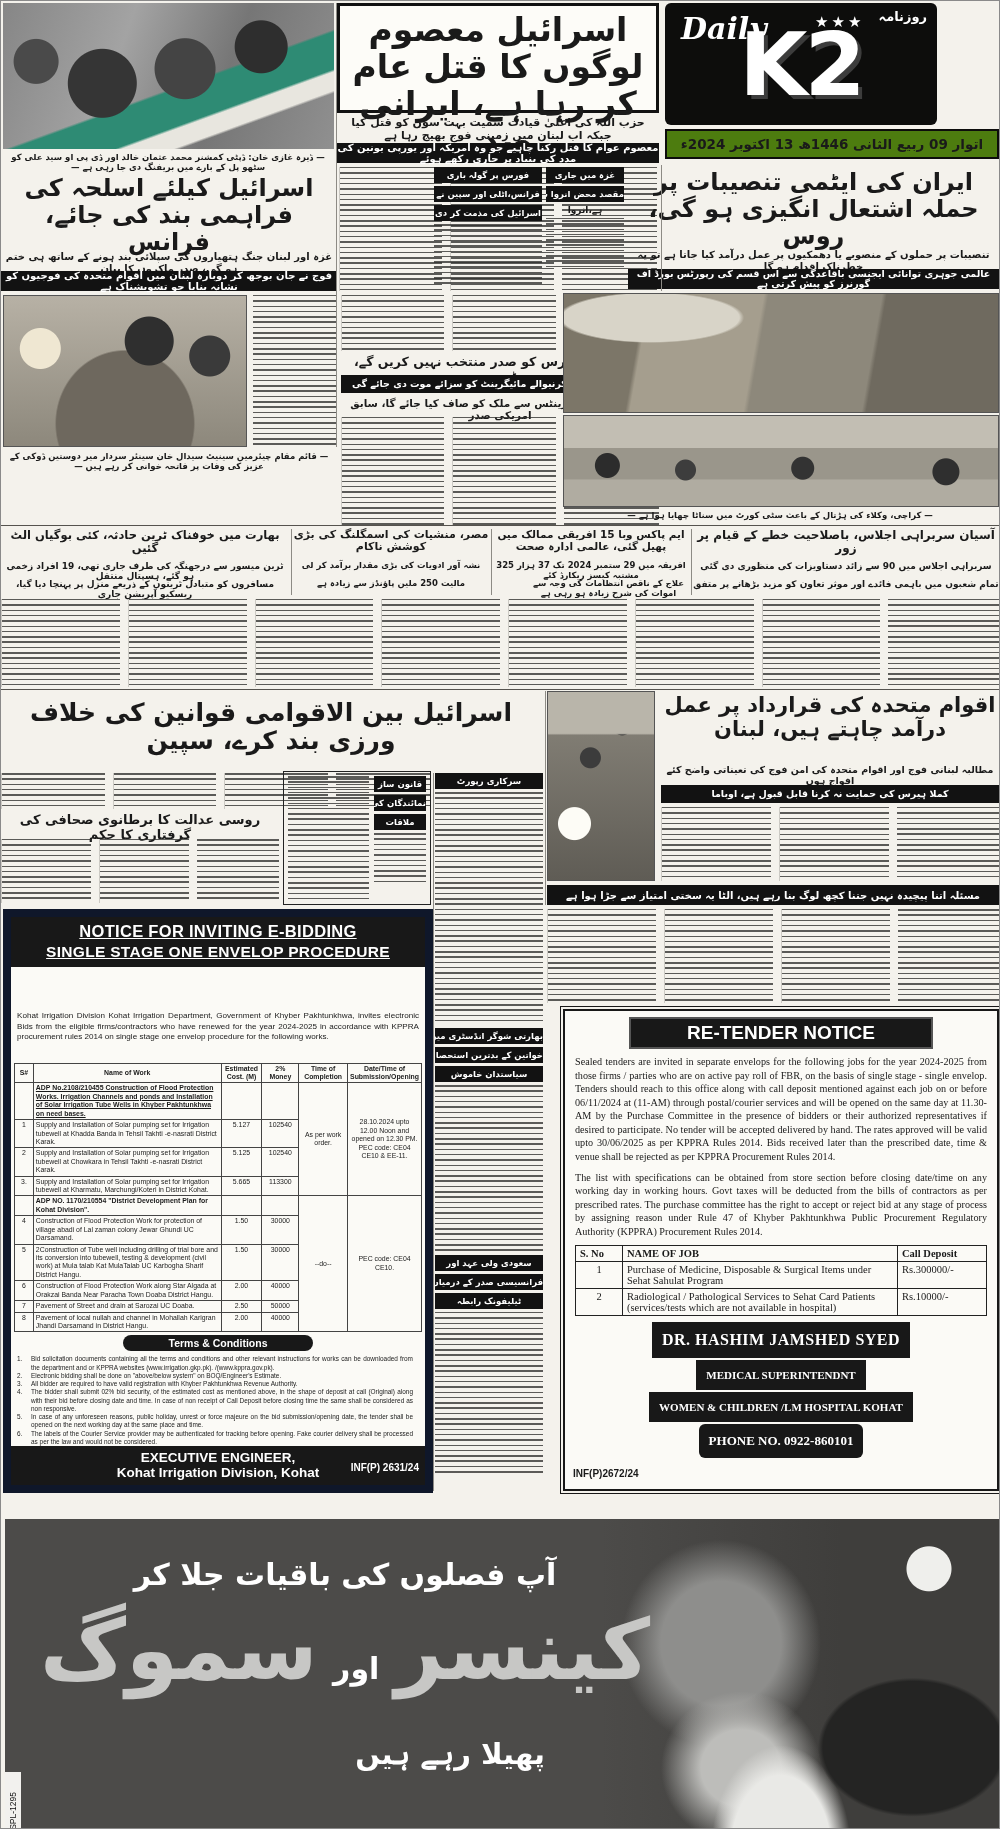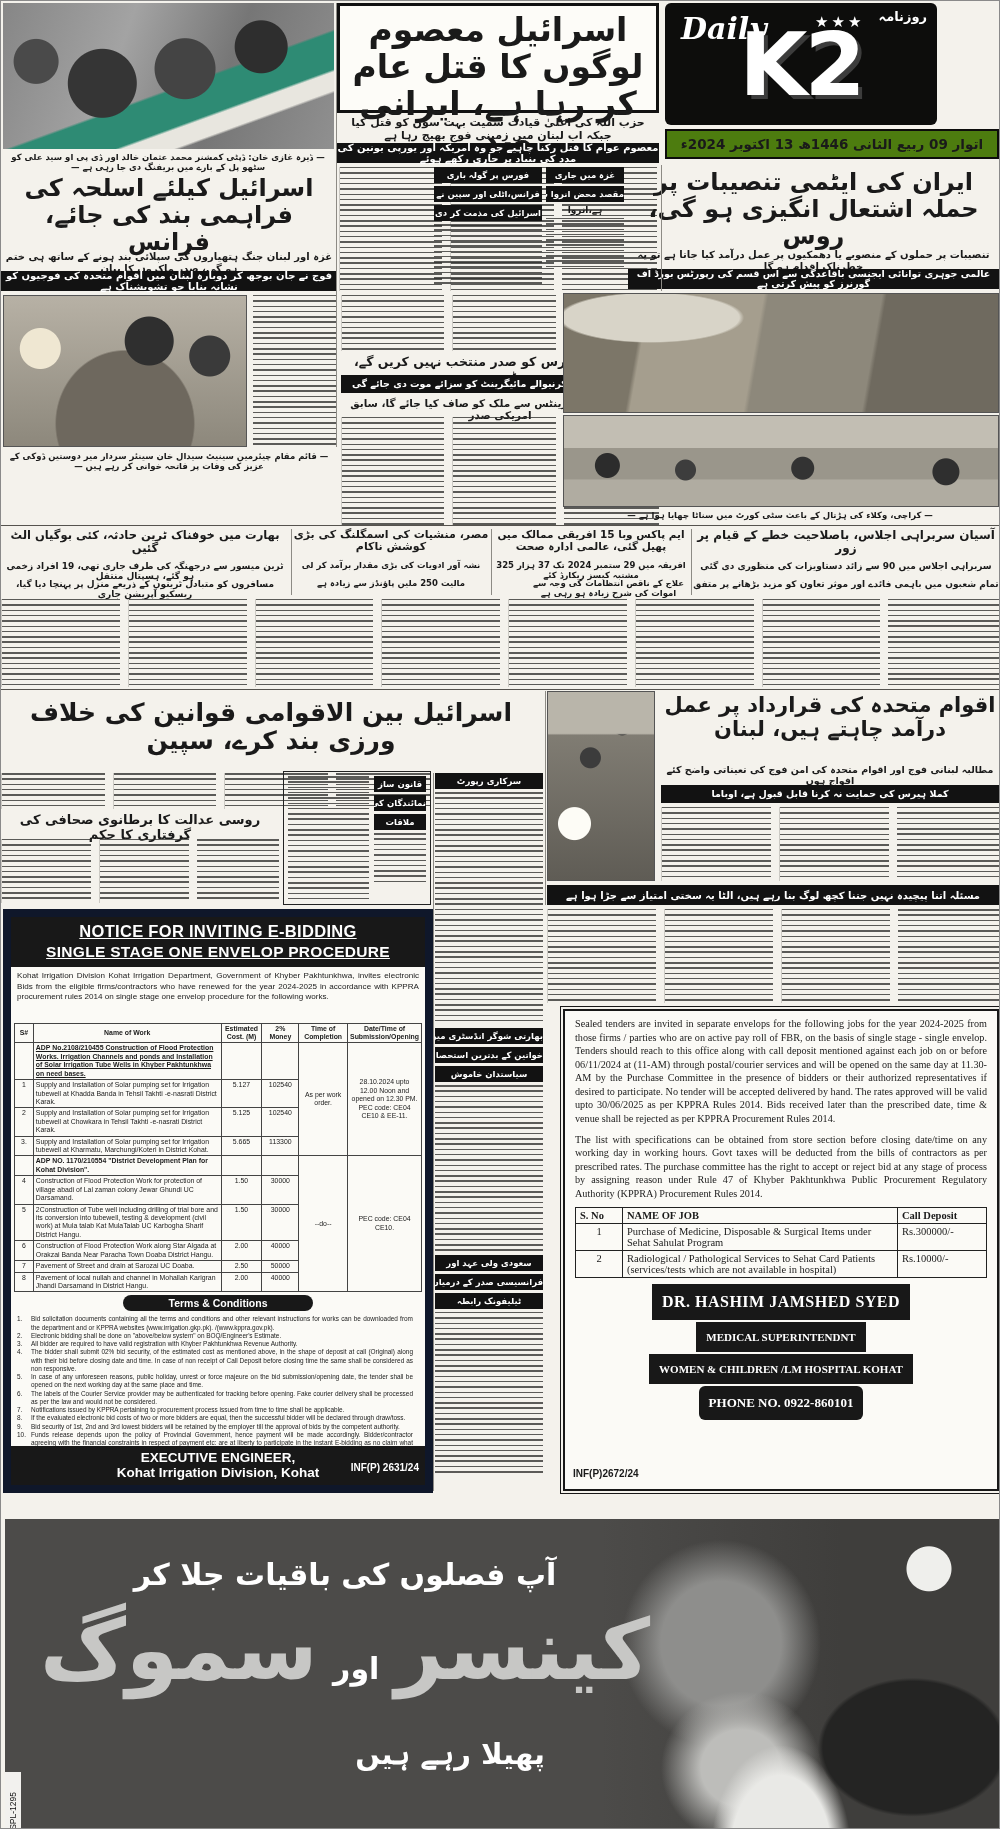--- a/index.html
+++ b/index.html
@@ -32,21 +32,21 @@
   #mh-roz{position:absolute;top:6px;right:10px;font-size:13px;font-weight:bold;}
   #mh-k2{position:absolute;top:18px;left:0;width:100%;text-align:center;font-size:88px;font-weight:900;
          letter-spacing:-3px;line-height:1;text-shadow:4px 4px 0 #3c3c3c;}
   #dateline{border:2px solid #0d0d0c;background:#4d7c0f;display:flex;align-items:center;justify-content:center;
             font-size:13.5px;font-weight:bold;}
   
   #ebid{border:8px solid #0f172a;background:#fbfaf6;font-family:"Liberation Sans",sans-serif;overflow:hidden;}
   #ebid .titleband{background:#181818;color:#fff;text-align:center;padding:5px 2px 6px;}
   #ebid .t1{font-size:16.5px;font-weight:bold;text-decoration:underline;letter-spacing:.3px;}
   #ebid .t2{font-size:15.5px;font-weight:bold;text-decoration:underline;letter-spacing:.3px;margin-top:2px;}
-  #ebid .intro{font-size:8.1px;line-height:1.3;text-align:justify;padding:4px 6px 19px;}
+  #ebid .intro{font-size:8.1px;line-height:1.3;text-align:justify;padding:4px 6px 19px;margin-top:40px;}
   #ebid table{border-collapse:collapse;margin:1px auto 3px;width:408px;font-size:6.9px;line-height:1.22;}
   #ebid th,#ebid td{border:1px solid #444;padding:1px 2px;vertical-align:top;}
   #ebid th{font-weight:bold;text-align:center;vertical-align:middle;}
   #ebid td.num{text-align:center;width:14px;}
   #ebid td.val{text-align:center;width:30px;}
   #ebid .gname{font-weight:bold;text-decoration:underline;}
   #ebid .gname2{font-weight:bold;}
   #ebid .cc{text-align:center;vertical-align:middle;}
   #ebid .pill{background:#181818;color:#fff;font-weight:bold;font-size:10.5px;text-align:center;
               width:190px;margin:2px auto;border-radius:9px;padding:2px 0;}
@@ -391,20 +391,21 @@
     </div>
     <div class="addr">Address XEN Irrigation Charbagh Jangle Khel Peshawar Road Kohat Telephone Number: 0922-933-173.</div>
     <div class="footband">
       <div class="f1">EXECUTIVE ENGINEER,</div>
       <div class="f2">Kohat Irrigation Division, Kohat</div>
       <span class="inf">INF(P) 2631/24</span>
     </div>
   </div>
 
   <div class="abs" id="retender" style="left:562px;top:1008px;width:436px;height:482px;">
+    <div class="title">RE-TENDER NOTICE</div>
     <p>Sealed tenders are invited in separate envelops for the following jobs for the year 2024-2025 from those firms / parties who are on active pay roll of FBR, on the basis of single stage - single envelop. Tenders should reach to this office along with call deposit mentioned against each job on or before 06/11/2024 at (11-AM) through postal/courier services and will be opened on the same day at 11.30-AM by the Purchase Committee in the presence of bidders or their authorized representatives if desired to participate. No tender will be accepted delivered by hand. The rates approved will be valid upto 30/06/2025 as per KPPRA Rules 2014. Bids received later than the prescribed date, time &amp; venue shall be rejected as per KPPRA Procurement Rules 2014.</p>
     <p>The list with specifications can be obtained from store section before closing date/time on any working day in working hours. Govt taxes will be deducted from the bills of contractors as per prescribed rates. The purchase committee has the right to accept or reject bid at any stage of process by assigning reason under Rule 47 of Khyber Pakhtunkhwa Public Procurement Regulatory Authority (KPPRA) Procurement Rules 2014.</p>
     <table>
       <tbody>
           <tr>
         <th style="width:38px;">S. No</th>
         <th>NAME OF JOB</th>
         <th style="width:80px;">Call Deposit</th>
       </tr>
       <tr>

